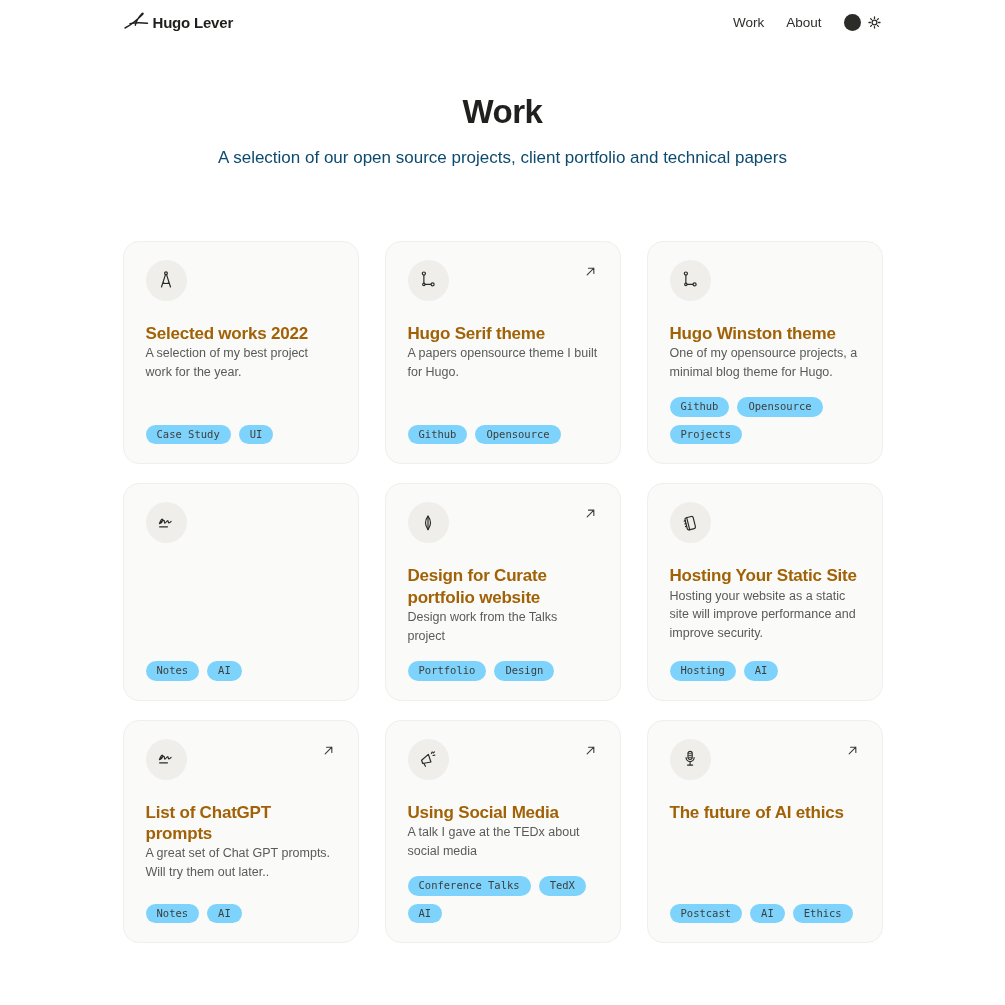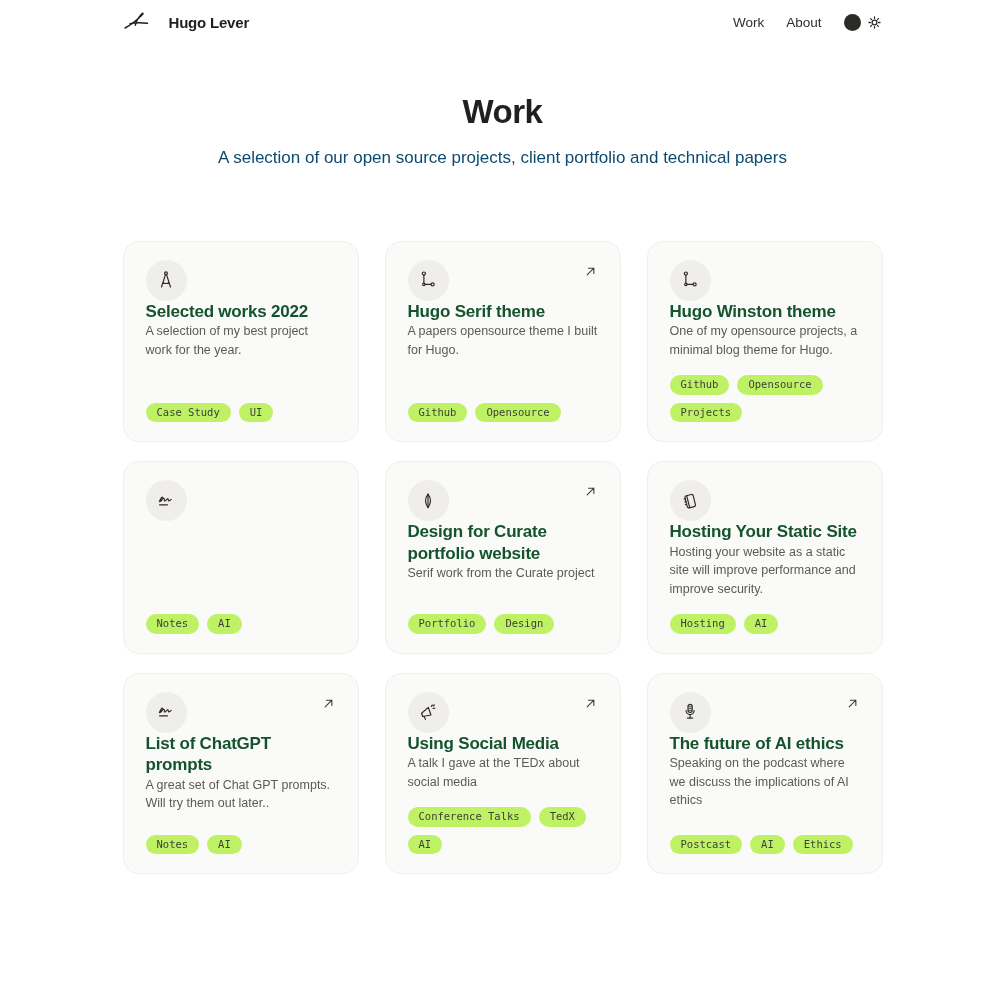--- a/index.html
+++ b/index.html
@@ -2,46 +2,46 @@
 <html><head>
 <meta charset="utf-8">
 <style>
   * { margin: 0; padding: 0; box-sizing: border-box; }
   html, body { width: 1005px; height: 1005px; background: #ffffff; overflow: hidden; }
   body { font-family: "Liberation Sans", sans-serif; color: #21211e; }
   .container { width: 760px; margin: 0 auto; }
 
   
   header { display: flex; align-items: center; justify-content: space-between; padding-top: 11px; }
-  .logo { display: flex; align-items: center; gap: 20px; cursor: pointer; text-decoration: none; color: #1f1f1d; }
+  .logo { display: flex; align-items: center; gap: 4px; cursor: pointer; text-decoration: none; color: #1f1f1d; }
   .logo-glyph { display: inline-flex; width: 26px; height: 22px; }
   .logo-text { font-size: 15px; font-weight: 700; letter-spacing: -0.2px; }
   nav { display: flex; align-items: center; gap: 22px; }
   nav a { font-size: 13.5px; color: #2e2e2b; text-decoration: none; cursor: pointer; }
   .theme-toggle { display: flex; align-items: center; gap: 5px; background: none; border: none; cursor: pointer; }
   .dark-circle { width: 17px; height: 17px; border-radius: 50%; background: #2b2b28; display: inline-block; }
   .sun { display: inline-flex; width: 17px; height: 17px; }
 
   
   .hero { text-align: center; margin-top: 60px; }
   .hero h1 { font-size: 33px; font-weight: 700; color: #20201e; letter-spacing: -0.5px; }
   .hero p { margin: 16px auto 0; max-width: 600px; font-size: 17px; line-height: 1.35; color: #0c4a6e; }
 
   
   .grid { display: grid; grid-template-columns: repeat(3, 1fr); column-gap: 26px; row-gap: 19px; margin-top: 71px; }
   .card { position: relative; background: #fafaf8; border: 1px solid #f0efec; border-radius: 16px; padding: 18px 22px 19px; display: flex; flex-direction: column; cursor: pointer; min-height: 162px; }
   .card-head { display: flex; align-items: flex-start; justify-content: space-between; }
   .icon-circle { width: 41px; height: 41px; border-radius: 50%; background: #efeeeb; display: inline-flex; align-items: center; justify-content: center; }
   .icon-circle svg { width: 22px; height: 22px; }
   .ext-arrow { display: inline-flex; width: 15px; height: 15px; margin-top: 4px; }
-  .card h2 { margin-top: 0; font-size: 17px; font-weight: 700; line-height: 1.26; color: #14532d; letter-spacing: -0.2px; }
+  .card h2 { margin-top: 22px; font-size: 17px; font-weight: 700; line-height: 1.26; color: #a16207; letter-spacing: -0.2px; }
   .card .desc { margin-top: 0; font-size: 12.5px; line-height: 1.48; color: #5a5a57; }
   .card .desc:empty { display: none; }
   .tags { margin-top: auto; padding-top: 16px; display: flex; flex-wrap: wrap; gap: 8px; }
-  .tag { background: #bef264; color: #3e3e3b; border-radius: 999px; padding: 4px 11px 5px; font-family: "DejaVu Sans Mono", monospace; font-size: 10.5px; line-height: 1; white-space: nowrap; }
+  .tag { background: #7dd3fc; color: #3e3e3b; border-radius: 999px; padding: 4px 11px 5px; font-family: "DejaVu Sans Mono", monospace; font-size: 10.5px; line-height: 1; white-space: nowrap; }
 </style>
 </head>
 <body>
 
 <div class="container">
   <header>
     <a class="logo">
       <span class="logo-glyph">
         <svg viewBox="0 0 26 22" fill="none" stroke="#1f1f1d" stroke-width="1.4" stroke-linecap="round">
           <path d="M2 17 C7 14.5 15 8 19.5 3.5 C20.7 2.3 19.8 1.8 18.7 2.9 C15.6 6 13.2 10.4 12.3 14.2"></path>
@@ -160,21 +160,21 @@
                 <path d="M12 4.5 V19.2"></path>
               </svg>
             </span>
       <span class="ext-arrow">
         <svg viewBox="0 0 18 18" fill="none" stroke="#3c3c3a" stroke-width="1.3" stroke-linecap="round" stroke-linejoin="round">
           <path d="M5 13 L13 5 M6.6 5 H13 V11.4"></path>
         </svg>
       </span>
     </div>
     <h2>Design for Curate portfolio website</h2>
-    <p class="desc">Serif work from the Curate project</p>
+    <p class="desc">Design work from the Talks project</p>
     <div class="tags">
             <span class="tag">Portfolio</span>
             <span class="tag">Design</span>
           </div>
   </article>
 
   <article class="card">
     <div class="card-head">
       <span class="icon-circle">
               <svg viewBox="0 0 24 24" fill="none" stroke="#2b2b28" stroke-width="1.3" stroke-linecap="round" stroke-linejoin="round">
@@ -248,21 +248,20 @@
                 <path d="M7.7 10.4 a4.4 4.4 0 0 0 8.8 0 M12.1 14.9 V18 M9.3 18.6 h5.6"></path>
               </svg>
             </span>
       <span class="ext-arrow">
         <svg viewBox="0 0 18 18" fill="none" stroke="#3c3c3a" stroke-width="1.3" stroke-linecap="round" stroke-linejoin="round">
           <path d="M5 13 L13 5 M6.6 5 H13 V11.4"></path>
         </svg>
       </span>
     </div>
     <h2>The future of AI ethics</h2>
-    <p class="desc">Speaking on the podcast where we discuss the implications of AI ethics</p>
     <div class="tags">
             <span class="tag">Postcast</span>
             <span class="tag">AI</span>
             <span class="tag">Ethics</span>
           </div>
   </article>
 </section>
   </main>
 </div>
 

